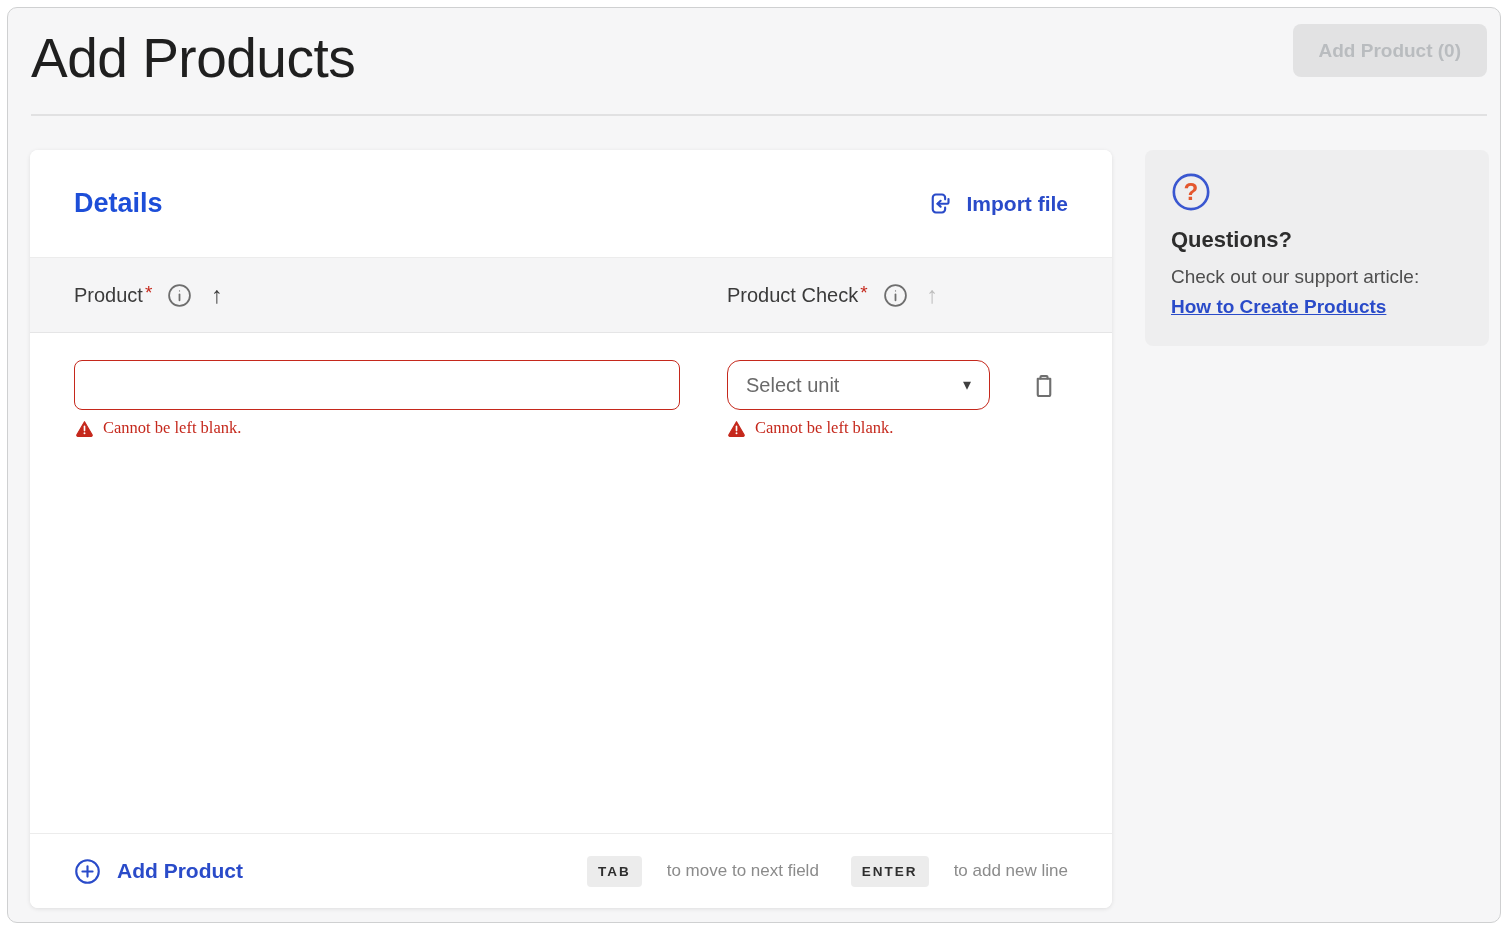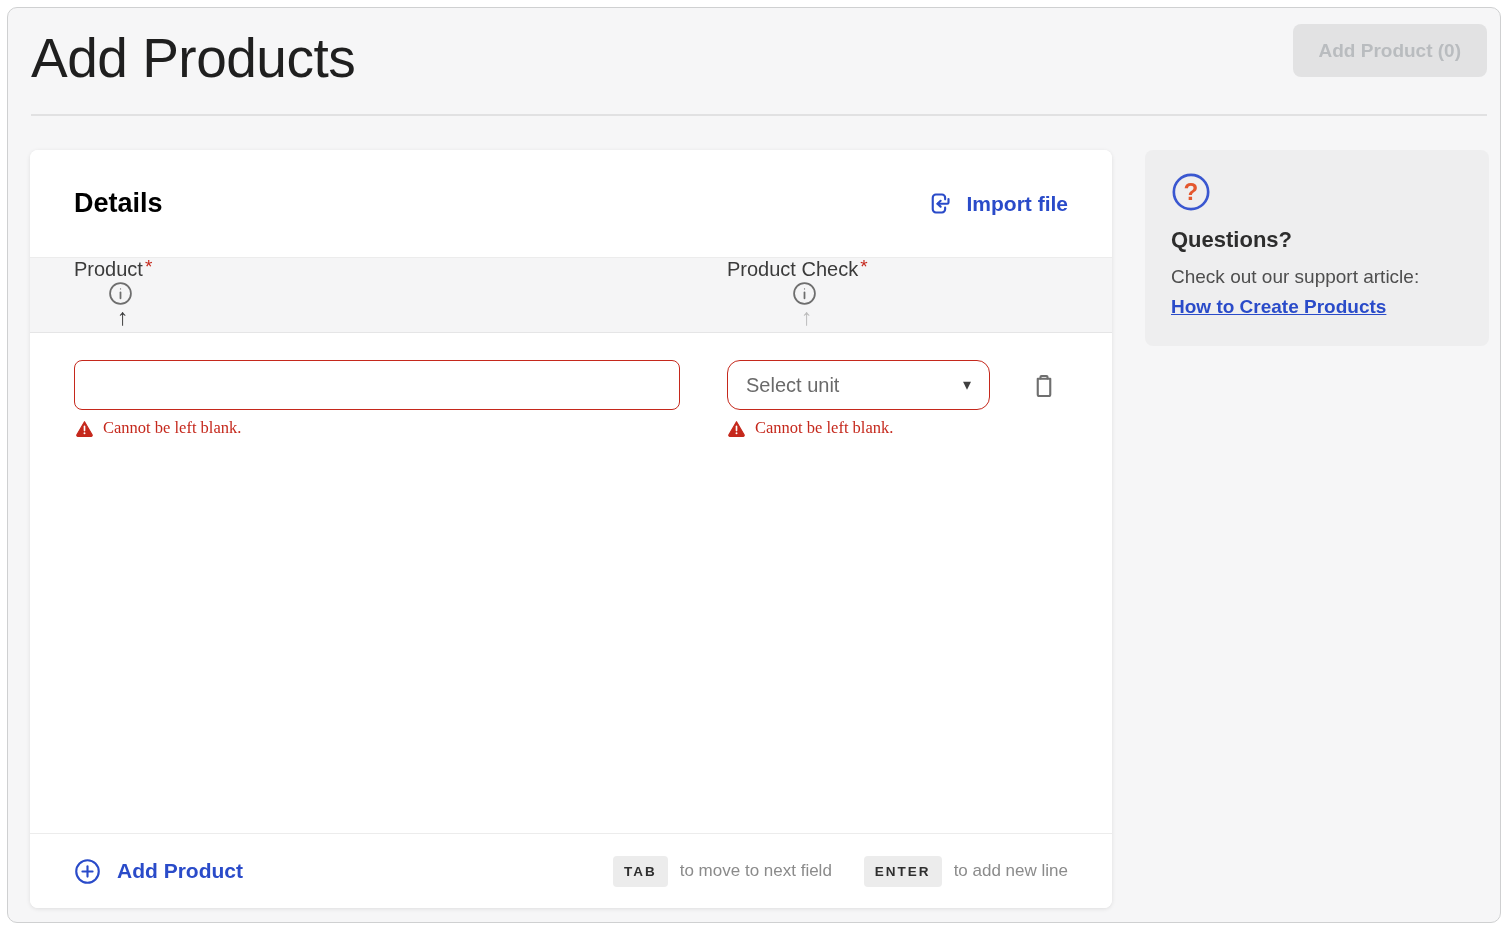--- a/index.html
+++ b/index.html
@@ -19,27 +19,27 @@
   .header-divider { position:absolute; left:23px; right:13px; top:106px;
     border-top:2px solid #e1e1e2; }
 
   
   .card { position:absolute; left:22px; top:142px; width:1082px; height:758px;
     background:#ffffff; border-radius:8px; box-shadow:0 1px 4px rgba(0,0,0,.10);
     display:flex; flex-direction:column; overflow:hidden; }
 
   .card-head { height:108px; flex:0 0 108px; display:flex; align-items:center;
     padding:0 44px; border-bottom:1px solid #ececec; background:#fff; }
-  .card-title { font-size:27px; font-weight:bold; color:#000000; }
+  .card-title { font-size:27px; font-weight:bold; color:#1d4ed8; }
   .import-link { margin-left:auto; display:flex; align-items:center; gap:13px;
     color:#2a4bc9; font-size:21px; font-weight:bold; cursor:pointer; text-decoration:none; }
 
   .col-header { position:relative; height:75px; flex:0 0 75px;
     background:#f5f5f6; border-bottom:1px solid #e5e5e6; }
-  .col { position:absolute; top:0; height:100%; display:flex; align-items:center;flex-direction:column; }
+  .col { position:absolute; top:0; height:100%; display:flex; align-items:center; }
   .col-1 { left:44px; } .col-2 { left:697px; }
   .col-label { font-size:20px; color:#3b3b3b; }
   .req { color:#c5281c; position:relative; top:-3px; margin-left:2px; font-size:19px; }
   .info-icn { margin-left:15px; display:flex; cursor:pointer; }
   .sort { margin-left:19px; font-size:23px; color:#3c3c3c; cursor:pointer; line-height:1; }
   .sort.inactive { color:#bcbcbc; }
 
   .card-body { position:relative; flex:1 1 auto; background:#fff; }
   .product-input { position:absolute; left:44px; top:27px; width:606px; height:50px;
     border:1.5px solid #c5281c; border-radius:8px; background:#fff;
@@ -56,21 +56,21 @@
     background:none; border:none; cursor:pointer; display:flex;
     align-items:center; justify-content:center; }
 
   .card-foot { height:75px; flex:0 0 75px; border-top:1px solid #ececec;
     display:flex; align-items:center; padding:0 44px; background:#fff; }
   .add-row { display:flex; align-items:center; gap:16px; color:#2a4bc9;
     font-size:21px; font-weight:bold; cursor:pointer; text-decoration:none;justify-content:flex-end; }
   .hints { margin-left:auto; display:flex; align-items:center; }
   .keycap { background:#ececec; border-radius:4px; padding:8px 11px;
     font-size:13.5px; font-weight:bold; letter-spacing:2px; color:#2e2e2e; }
-  .hint-text { color:#8b8b8b; font-size:17px; margin-left:12px; }
+  .hint-text { color:#8b8b8b; font-size:17px; margin-left:25px; }
   .hint-gap { margin-right:32px; }
 
   
   .help { position:absolute; left:1137px; top:142px; width:344px; height:196px;
     background:#eeeeef; border-radius:8px; padding:22px 26px; }
   .help-title { font-size:22px; font-weight:bold; color:#2d2d2d; margin-top:15px; }
   .help-body { font-size:19px; color:#4e4e4e; margin-top:13px; }
   .help-link { display:inline-block; font-size:19px; font-weight:bold;
     color:#2a4bc9; text-decoration:underline; margin-top:8px; cursor:pointer; }
 

